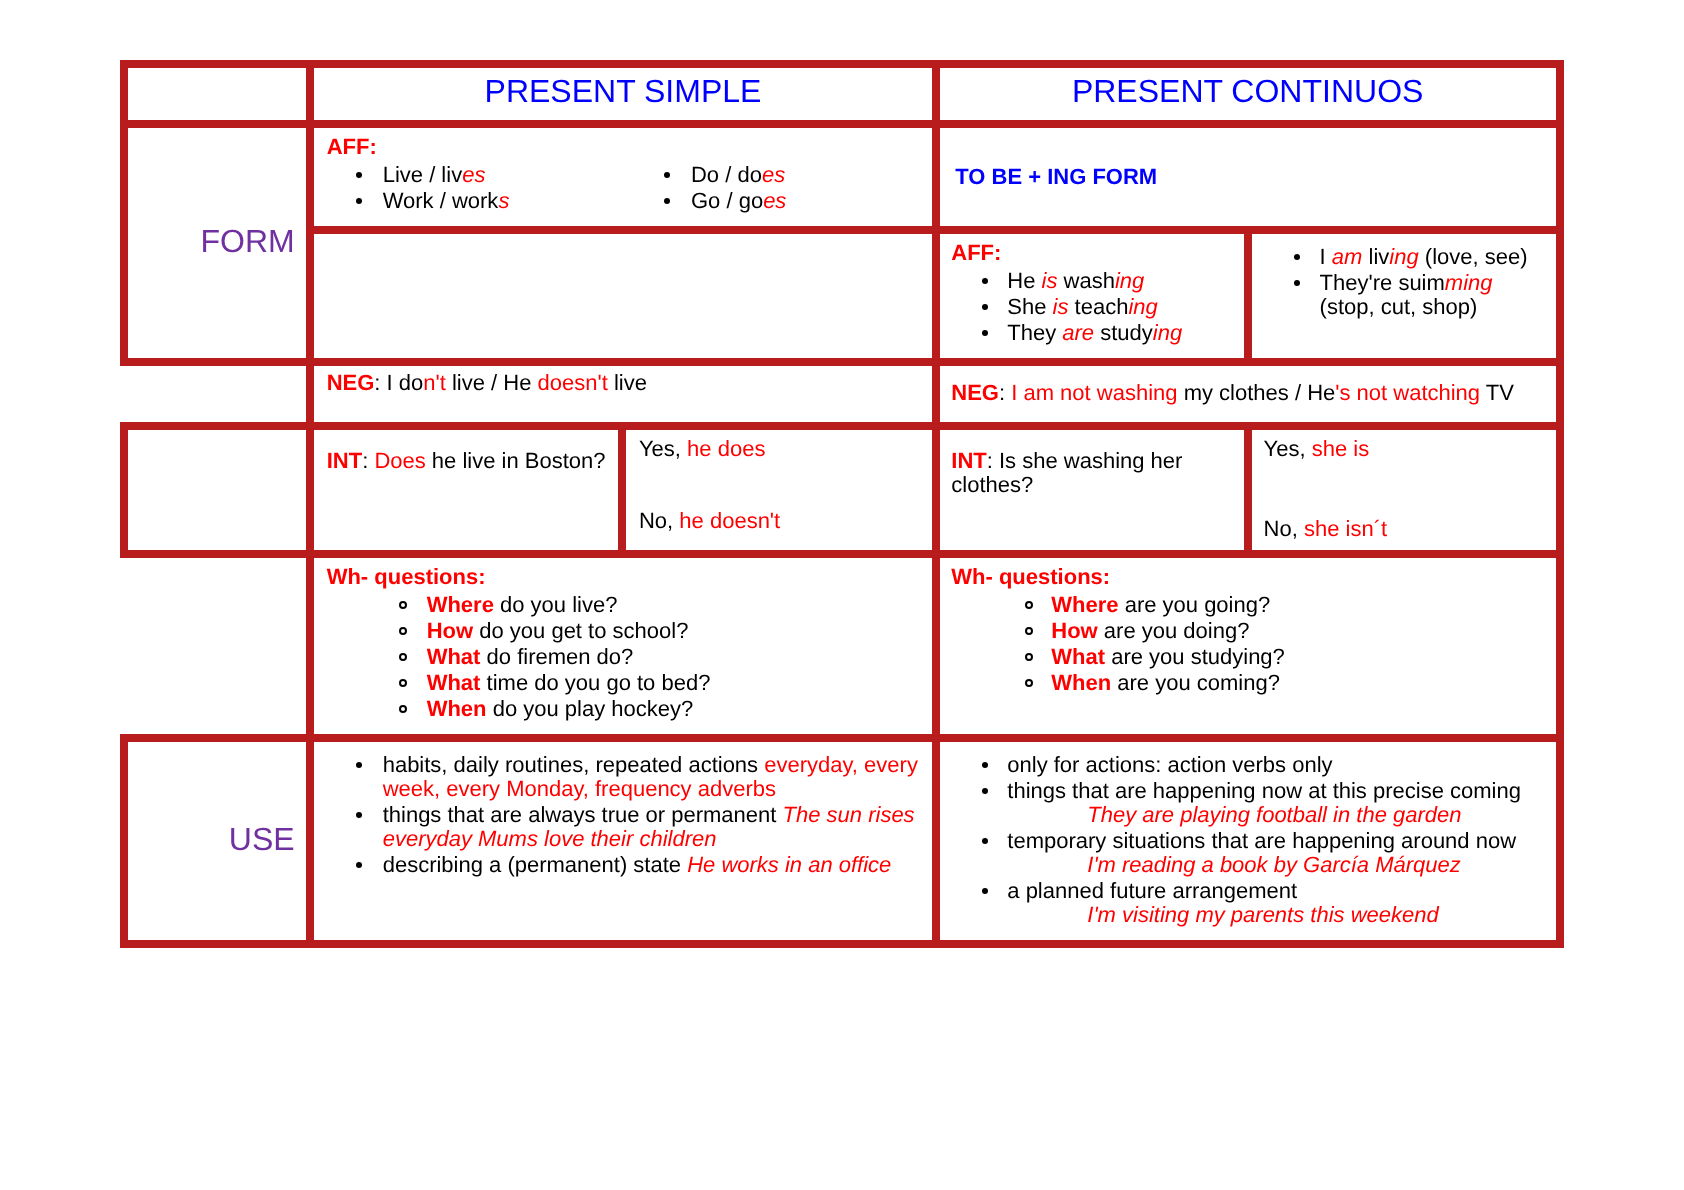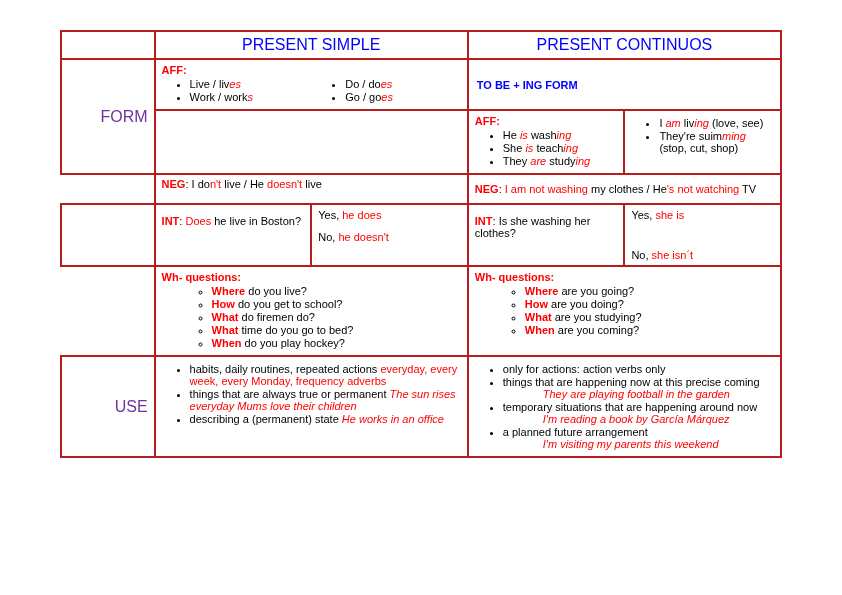--- a/index.html
+++ b/index.html
@@ -9,21 +9,21 @@
     font-size: 11px;
     color: #000;
     background: #fff;
   }
   table {
     border-collapse: collapse;
     width: 100%;
     table-layout: fixed;
   }
   td {
-    border: 2px solid #b91c1c;
+    border: 4px solid #b91c1c;
     padding: 4px 6px;
     vertical-align: top;
   }
   .col-label {
     width: 13%;
     text-align: right;
     vertical-align: middle;
     color: #7030A0;
     font-size: 16px;
     font-weight: normal;
@@ -119,21 +119,21 @@
     </td>
   </tr>
 
   <tr>
     <td></td>
     <td style="padding:10px 6px">
       <span class="red-b">INT</span><span>: </span><span class="red">Does</span><span> he live in Boston?</span>
     </td>
     <td>
       <div><span>Yes, </span><span class="red">he does</span></div>
-      <div style="margin-top:10px"><span>No, </span><span class="red">he doesn't</span></div>
+      <div style="margin-top:24px"><span>No, </span><span class="red">he doesn't</span></div>
     </td>
     <td style="padding:10px 6px">
       <span class="red-b">INT</span><span>: Is she washing her clothes?</span>
     </td>
     <td>
       <div><span>Yes, </span><span class="red">she is</span></div>
       <div style="margin-top:28px"><span>No, </span><span class="red">she isn´t</span></div>
     </td>
   </tr>
 

